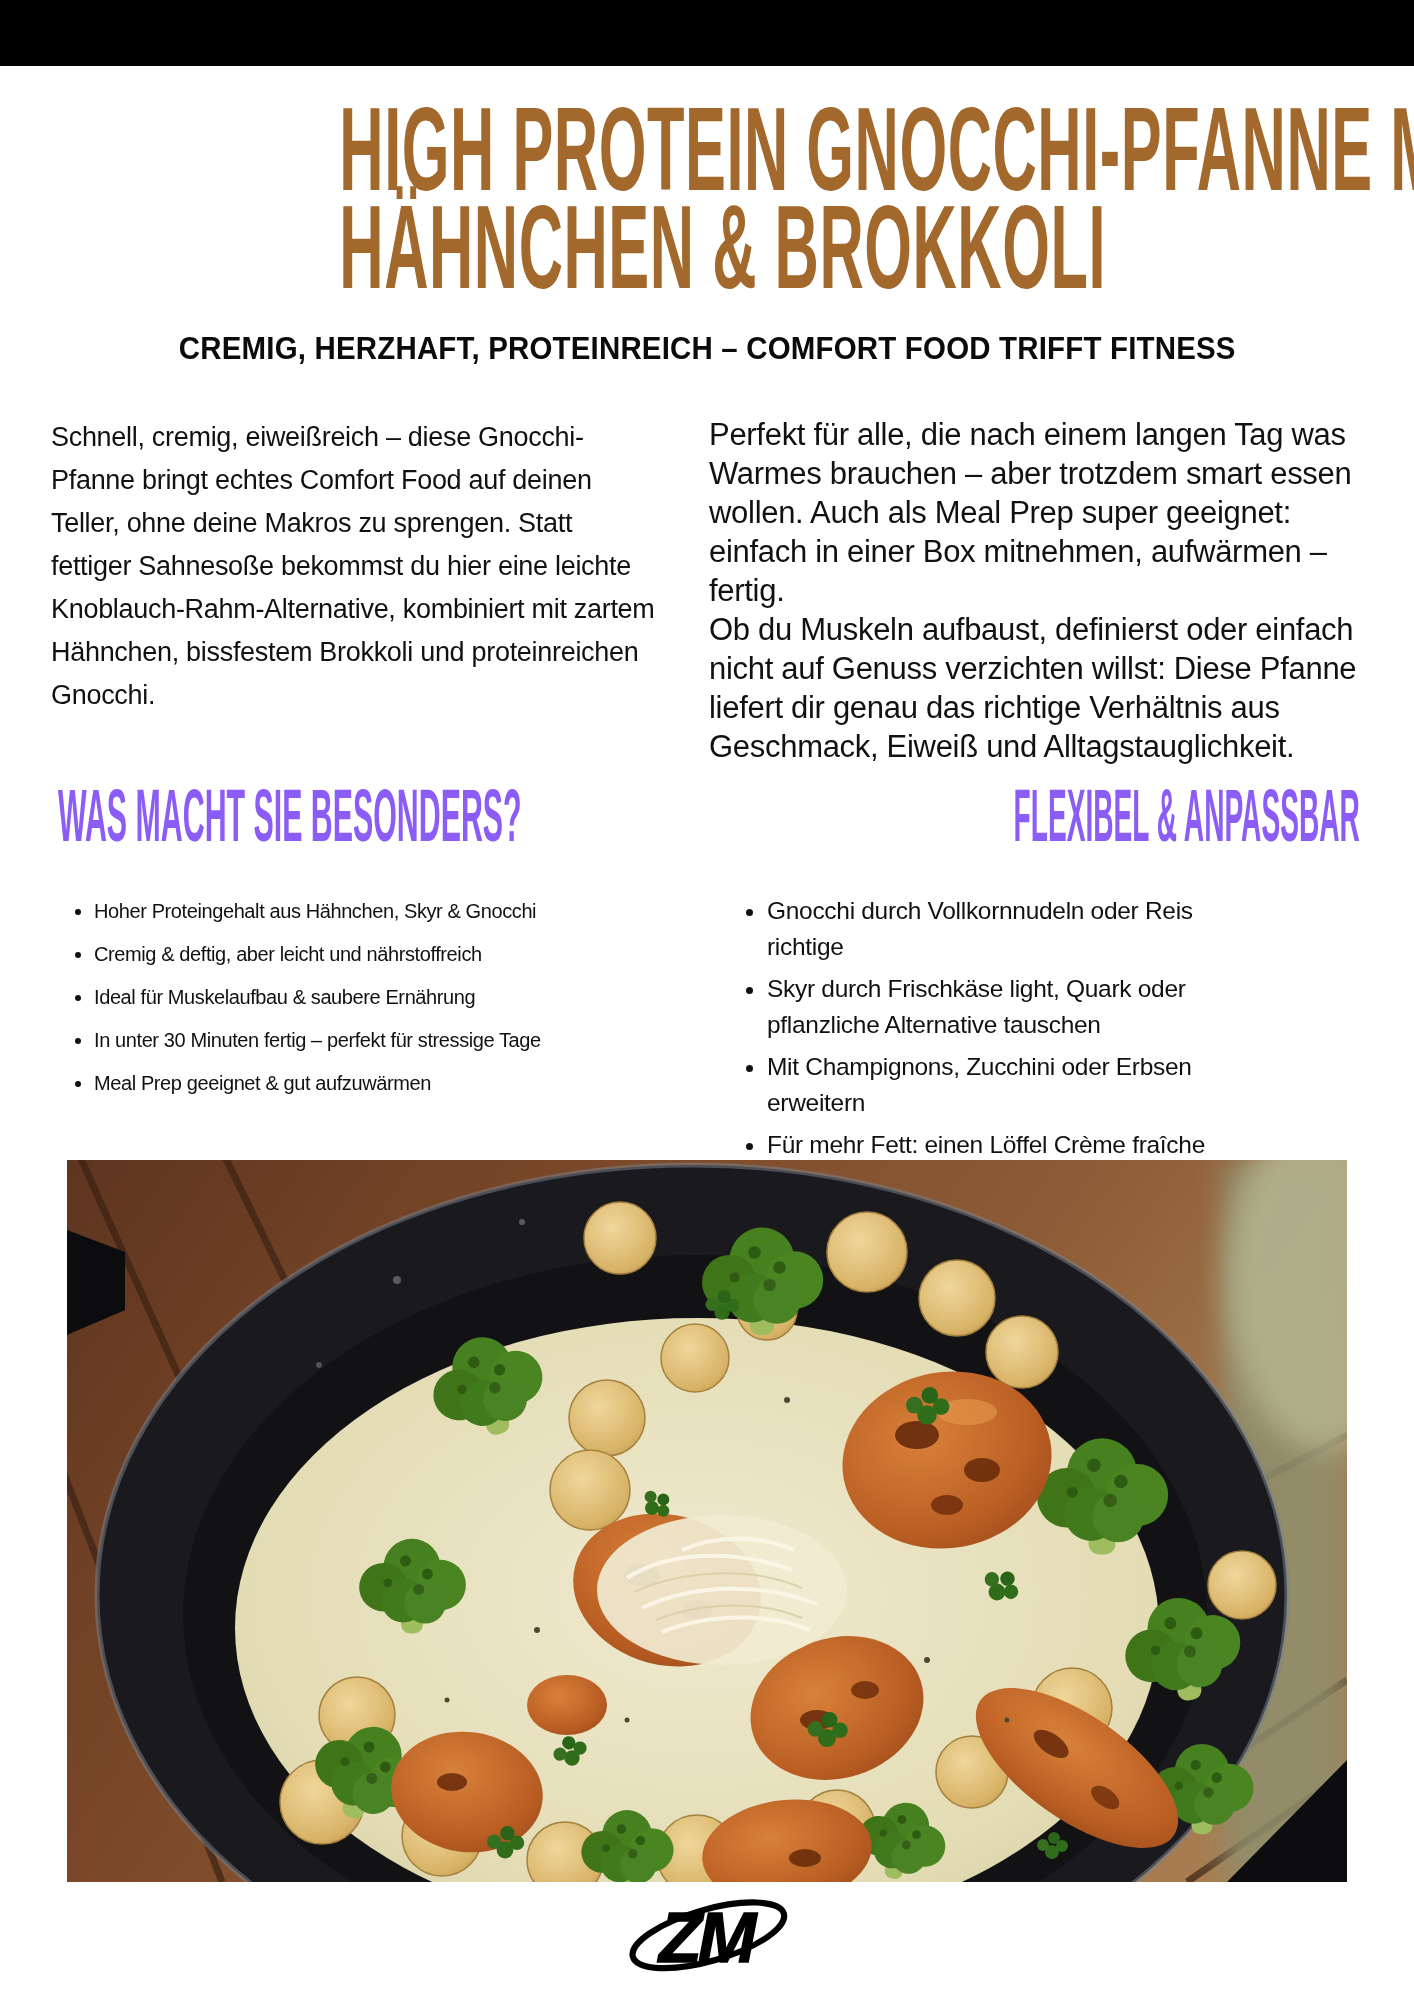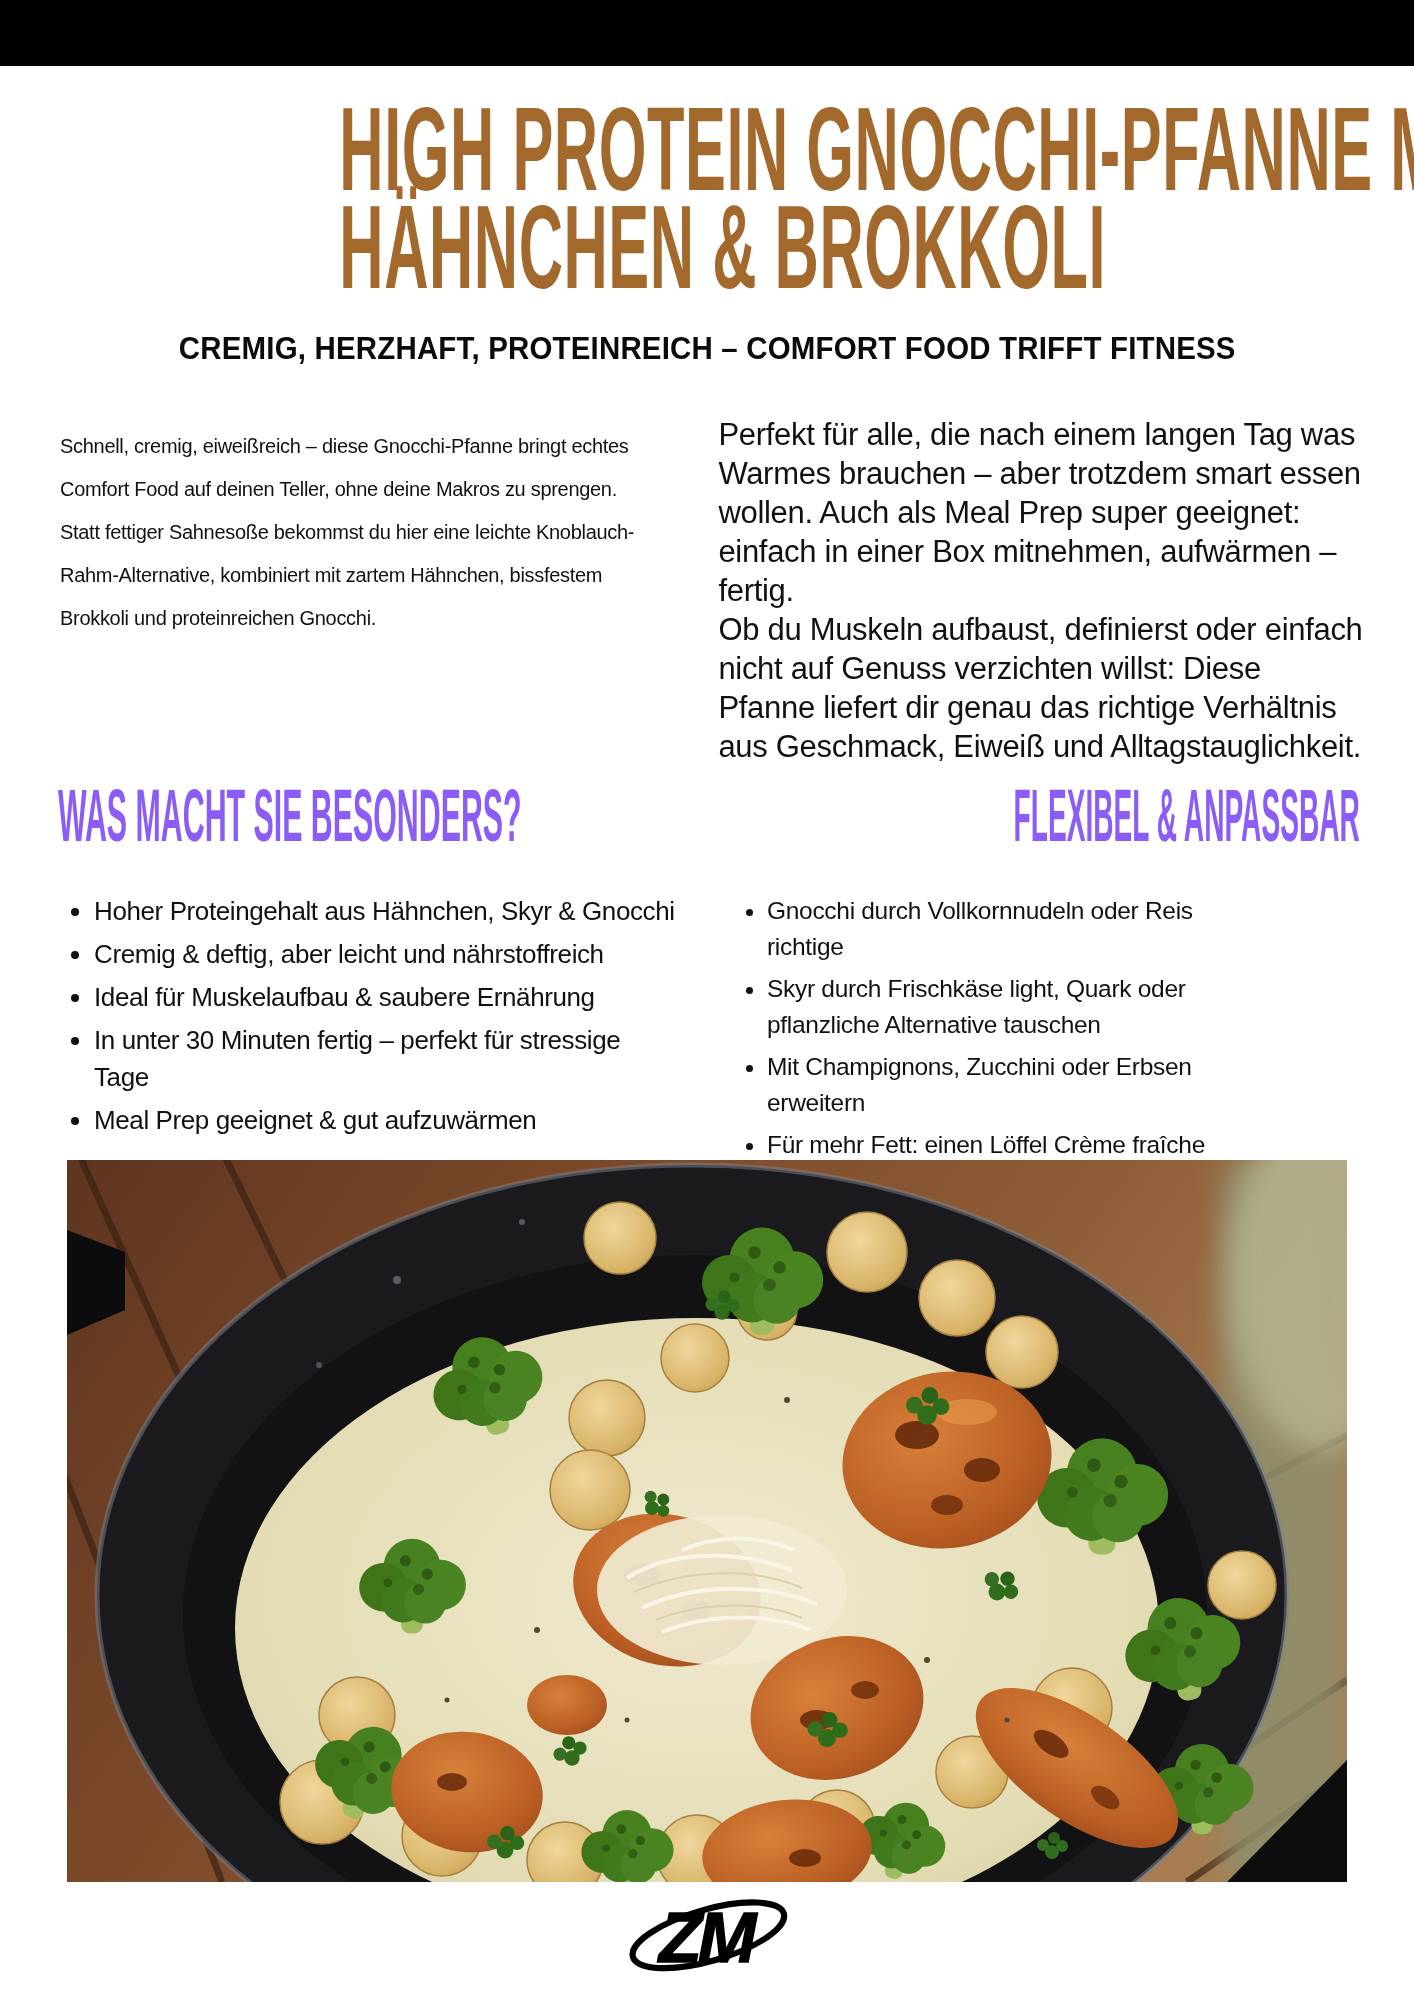--- a/index.html
+++ b/index.html
@@ -9,34 +9,34 @@
   }
   .page{position:relative;width:1414px;height:2000px;background:#ffffff;overflow:hidden;}
   .topbar{width:100%;height:66px;background:#000000;}
   
   h1.title{margin:34px 0 0;text-align:center;line-height:98px;font-weight:bold;color:#a2682c;}
   .title-line{display:block;font-size:118px;letter-spacing:1px;transform:scaleX(0.52);transform-origin:50% 50%;white-space:nowrap;}
   .subtitle{margin-top:34px;text-align:center;line-height:38px;}
   .subtitle-inner{display:inline-block;font-size:31px;font-weight:bold;color:#0b0b0b;letter-spacing:0.2px;transform:scaleX(0.95);transform-origin:50% 50%;white-space:nowrap;}
   
   .intro-row{display:flex;padding:0 50px;margin-top:42px;}
-  .intro-left{width:608px;font-size:20px;line-height:43px;letter-spacing:-0.3px;margin:10px;}
+  .intro-left{width:608px;font-size:27px;line-height:43px;letter-spacing:-0.3px;margin:1px;}
   .intro-right{width:656px;margin-left:50px;font-size:31px;line-height:39px;letter-spacing:-0.3px;}
   .intro-right p{margin:0;}
   
   .features-row{display:flex;padding:0 50px;margin-top:6px;}
   .feat-col-left{width:625px;}
   .feat-col-right{width:520px;margin-left:48px;}
   h2.sec{margin:8px;line-height:72px;font-weight:bold;color:#8b5cf6;white-space:nowrap;}
   h2.sec .sec-inner{display:inline-block;font-size:74px;white-space:nowrap;}
   .sec-left .sec-inner{transform:scaleX(0.41);transform-origin:0 50%;}
   .sec-right{}
   .sec-right .sec-inner{transform:scaleX(0.38);transform-origin:50% 50%;}
   ul.feat-list{margin:24px 0 0;padding-left:44px;}
-  .feat-col-left ul.feat-list{font-size:26px;line-height:37px;letter-spacing:-0.4px;}
+  .feat-col-left ul.feat-list{font-size:20px;line-height:37px;letter-spacing:-0.4px;}
   .feat-col-right ul.feat-list{font-size:24.5px;line-height:36px;letter-spacing:-0.3px;}
   ul.feat-list li{margin-bottom:6px;}
   
   .photo{position:absolute;top:1160px;left:67px;width:1280px;height:722px;overflow:hidden;}
   .photo svg{display:block;}
   
   .logo{position:absolute;top:1893px;left:0;right:0;text-align:center;}
 </style>
 </head>
 <body>

